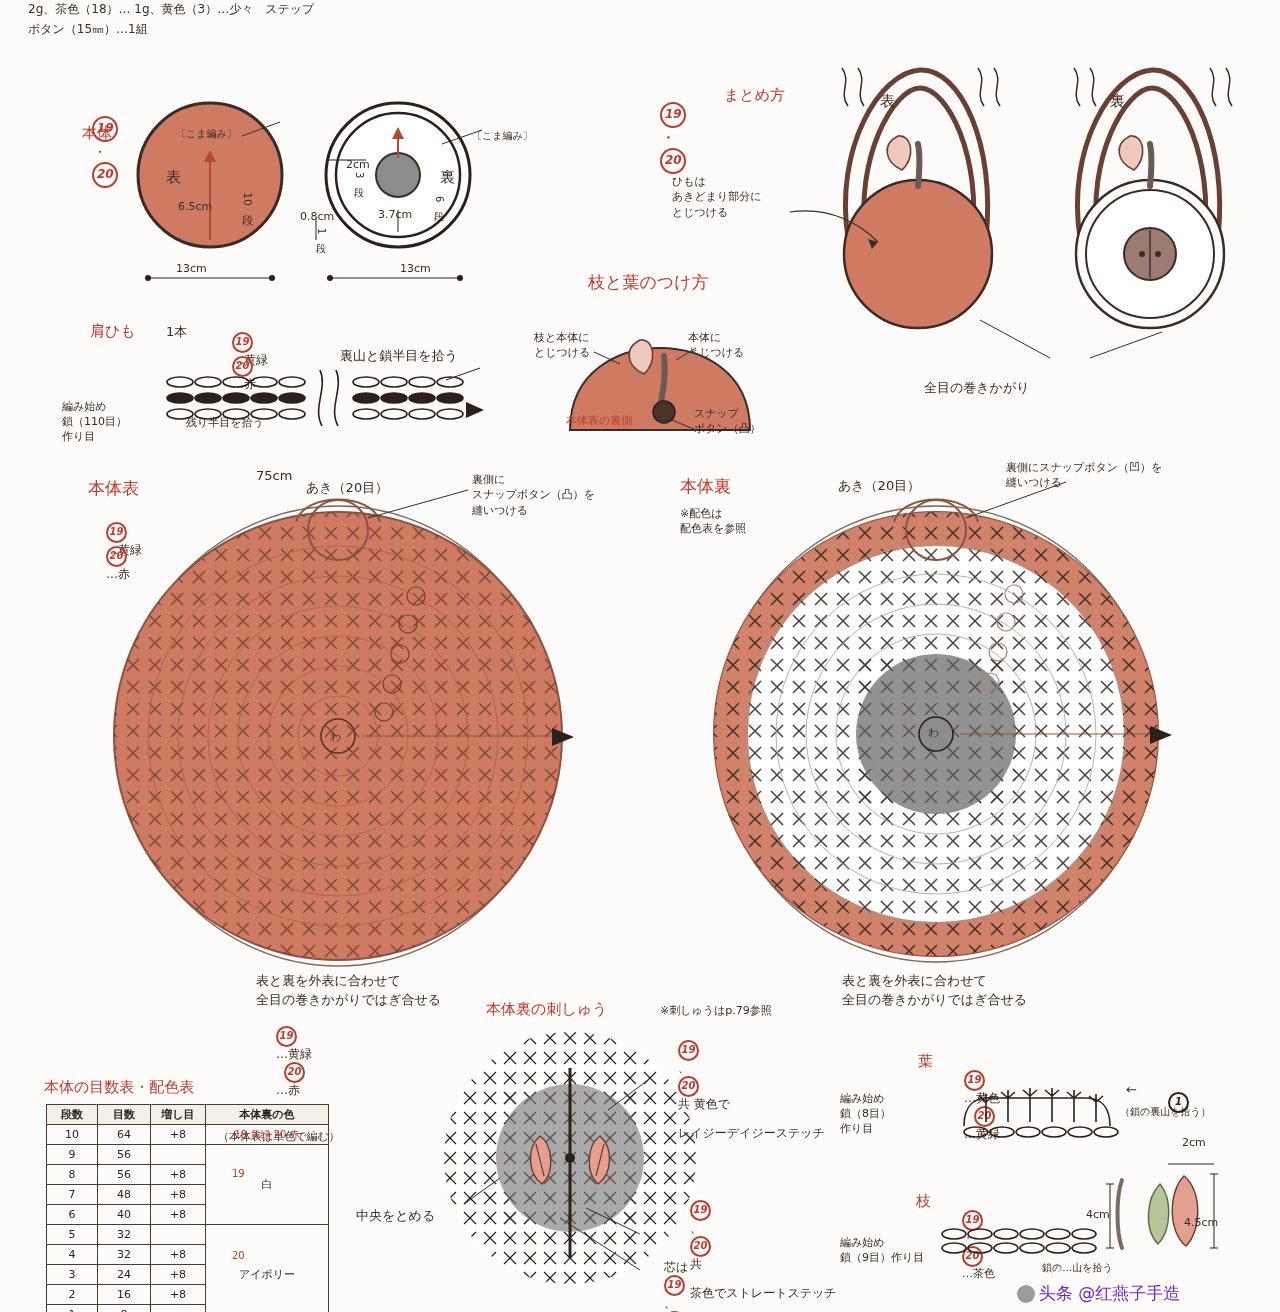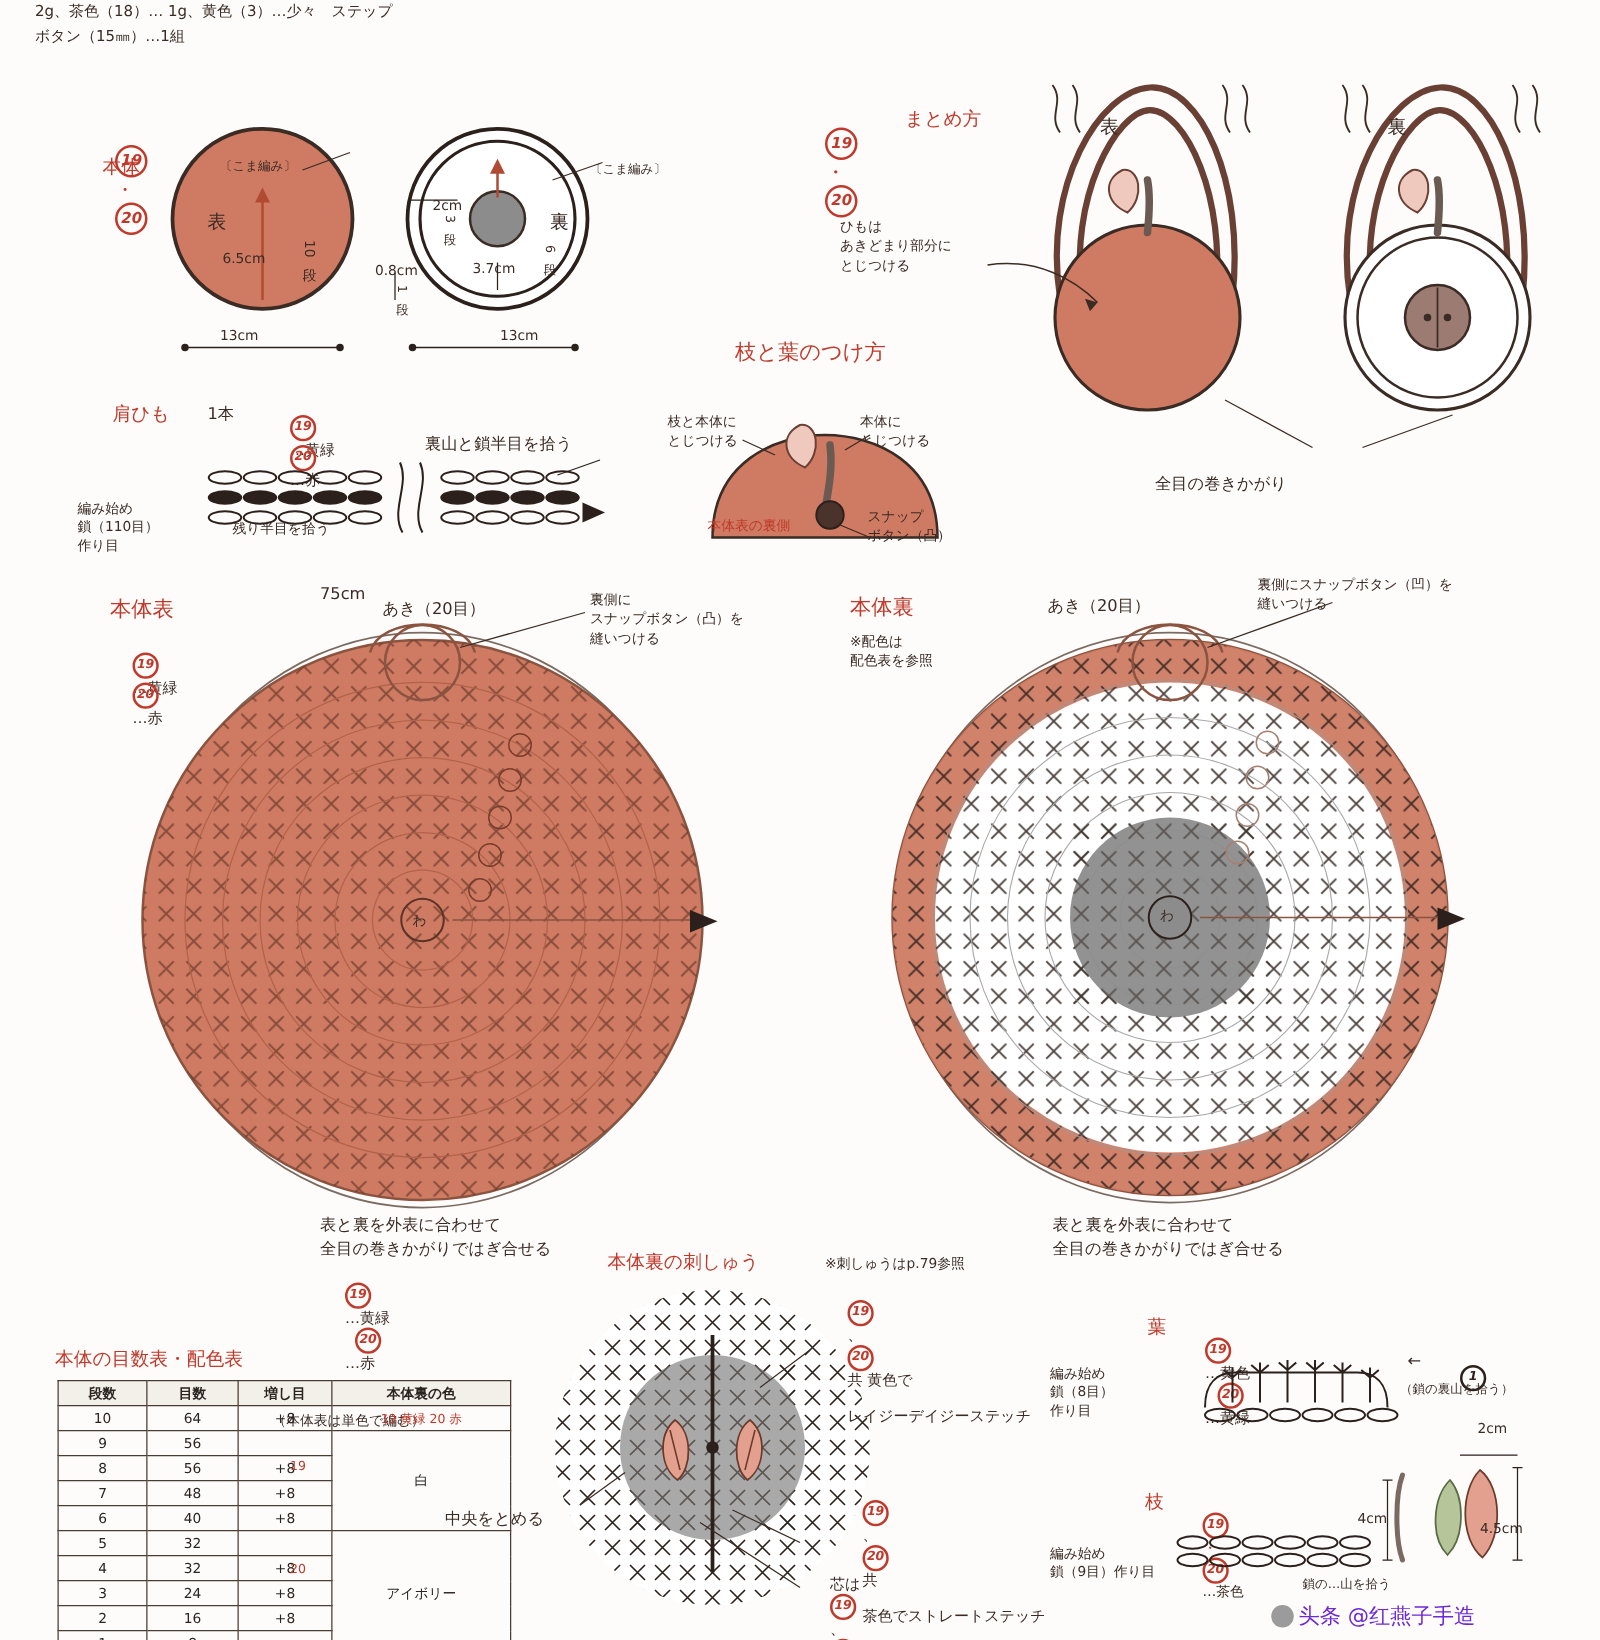--- a/index.html
+++ b/index.html
@@ -20,21 +20,21 @@
   .xl{font-size:17px;}
   .b{font-weight:normal;}
   svg{position:absolute;left:0;top:0;overflow:visible;}
   .circlebadge{
     display:inline-block;border:2px solid #c0392b;border-radius:50%;
     width:20px;height:20px;line-height:18px;text-align:center;
     font-size:12px;color:#c0392b;font-style:italic;font-weight:bold;
   }
   table.numtbl{border-collapse:collapse;font-size:11px;}
   table.numtbl td,table.numtbl th{
-    border:1px solid #4a3b33;padding:1px 13px;text-align:center;height:17px;
+    border:1px solid #4a3b33;padding:1px 3px;text-align:center;height:17px;
   }
   .tbl-head{background:#f3efe9;font-weight:bold;}
   .wm{color:#6d28d9;font-size:17px;}
   .wmdot{display:inline-block;width:18px;height:18px;border-radius:50%;background:#9b9b9b;vertical-align:-4px;margin-right:4px;}
 </style>
 </head>
 <body>
 
 <div class="t sm dark" style="left:28px;top:2px;font-size:12px;">2g、茶色（18）… 1g、黄色（3）…少々　ステップ</div>
 <div class="t sm dark" style="left:28px;top:22px;font-size:12px;">ボタン（15㎜）…1組</div>

